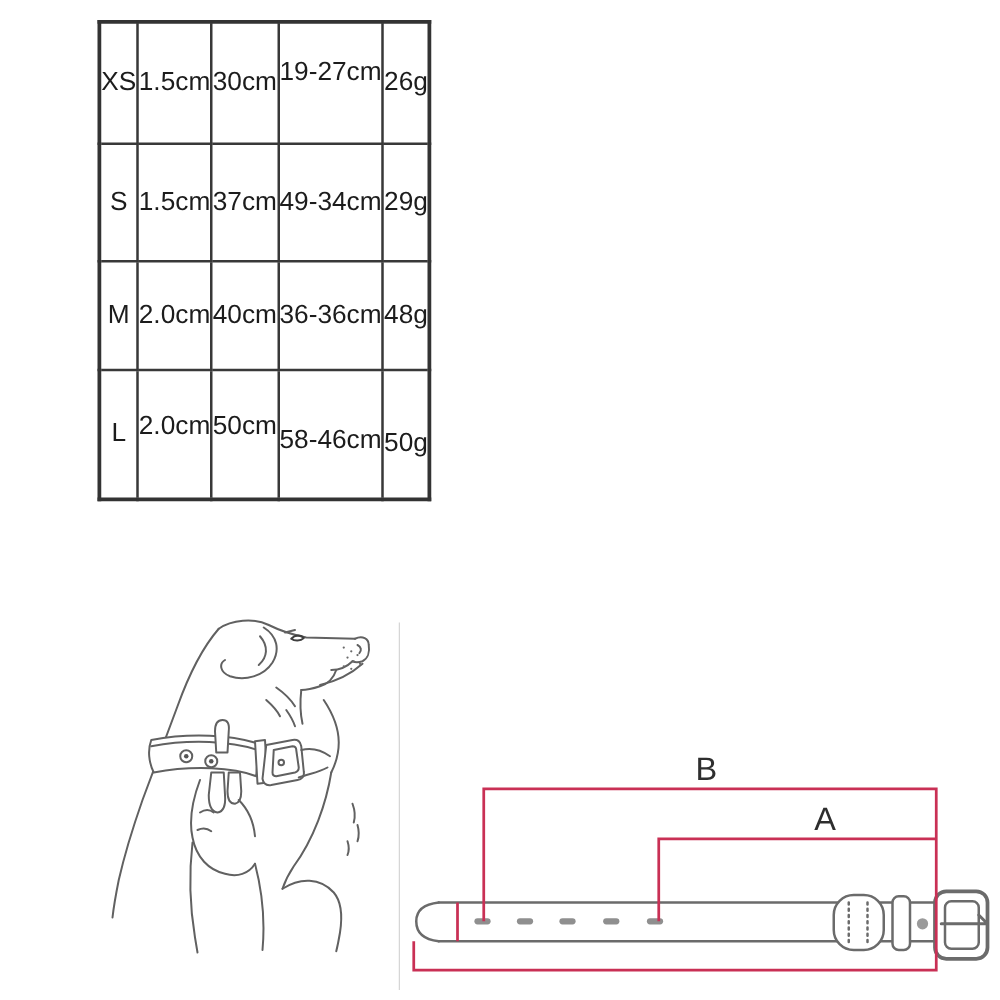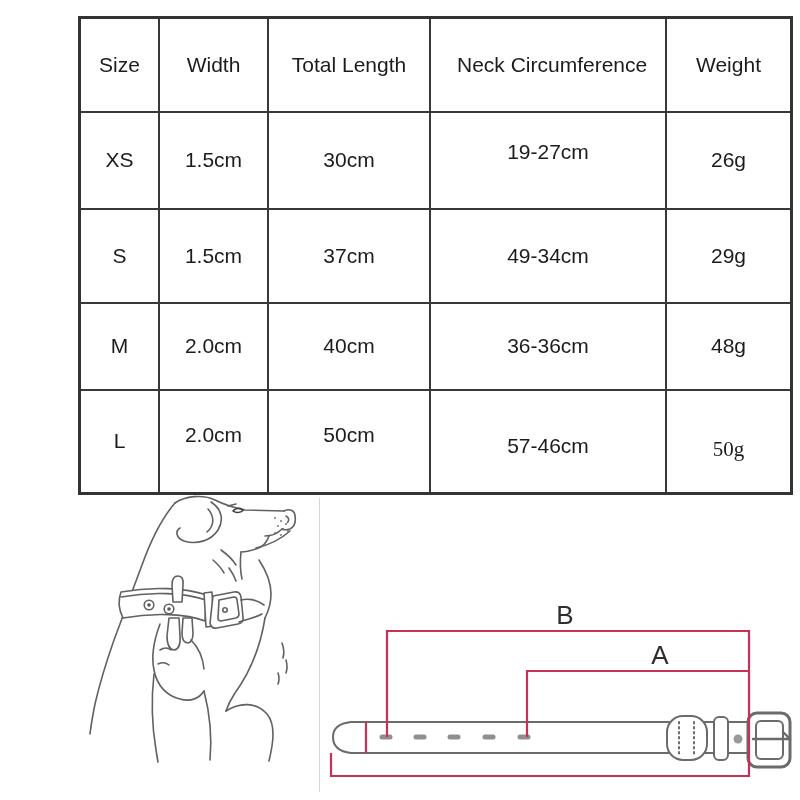--- a/index.html
+++ b/index.html
@@ -26,47 +26,40 @@
   .r-head{height:94px;}
   .r0{height:97px;}
   .r1{height:94px;}
   .r2{height:87px;}
   .r3{height:104px;}
   th.neck-head{text-align:left;padding-left:26px;line-height:1.45;}
   .cellwrap{display:inline-block;position:relative;}
   .up7{top:-8px;}
   .up5{top:-6px;}
   .dn5{top:5px;}
-  .dn7{top:8px;font-family:Liberation Serif, serif;}
+  .dn7{top:8px;}
   
   .photo-edge{
     position:absolute;left:319px;top:498px;width:1px;height:294px;
     background:#d6d6d6;
   }
   
   .dog-illus{position:absolute;left:63px;top:488px;}
   .collar-diagram{position:absolute;left:315px;top:580px;}
   .sketch{stroke:#616161;stroke-width:1.6;fill:none;stroke-linecap:round;stroke-linejoin:round;}
   .sketch-dark{stroke:#3f3f3f;}
   .whitefill{fill:#ffffff;}
   .gray-draw{stroke:#6b6b6b;stroke-width:2;fill:none;stroke-linecap:round;stroke-linejoin:round;}
   .diagram-label{font-family:"Liberation Sans",sans-serif;font-size:26px;fill:#2e2e2e;}
 </style>
 </head>
 <body>
 
 <table class="size-table">
   <tbody>
-  <tr class="r-head">
-    <th class="c0"><span class="cellwrap">Size</span></th>
-    <th class="c1"><span class="cellwrap">Width</span></th>
-    <th class="c2"><span class="cellwrap">Total Length</span></th>
-    <th class="c3 neck-head">Neck Circumference</th>
-    <th class="c4"><span class="cellwrap">Weight</span></th>
-  </tr>
   <tr class="r0">
     <td><span class="cellwrap">XS</span></td>
     <td><span class="cellwrap">1.5cm</span></td>
     <td><span class="cellwrap">30cm</span></td>
     <td><span class="cellwrap up7">19-27cm</span></td>
     <td><span class="cellwrap">26g</span></td>
   </tr>
   <tr class="r1">
     <td><span class="cellwrap">S</span></td>
     <td><span class="cellwrap">1.5cm</span></td>
@@ -78,21 +71,21 @@
     <td><span class="cellwrap">M</span></td>
     <td><span class="cellwrap">2.0cm</span></td>
     <td><span class="cellwrap">40cm</span></td>
     <td><span class="cellwrap">36-36cm</span></td>
     <td><span class="cellwrap">48g</span></td>
   </tr>
   <tr class="r3">
     <td><span class="cellwrap">L</span></td>
     <td><span class="cellwrap up5">2.0cm</span></td>
     <td><span class="cellwrap up5">50cm</span></td>
-    <td><span class="cellwrap dn5">57-46cm</span></td>
+    <td><span class="cellwrap dn5">58-46cm</span></td>
     <td><span class="cellwrap dn7">50g</span></td>
   </tr>
   </tbody>
 </table>
 
 <div class="photo-edge"></div>
 
 <svg class="dog-illus" width="256" height="312" viewBox="0 0 256 312" xmlns="http://www.w3.org/2000/svg">
   <g class="sketch">
 

